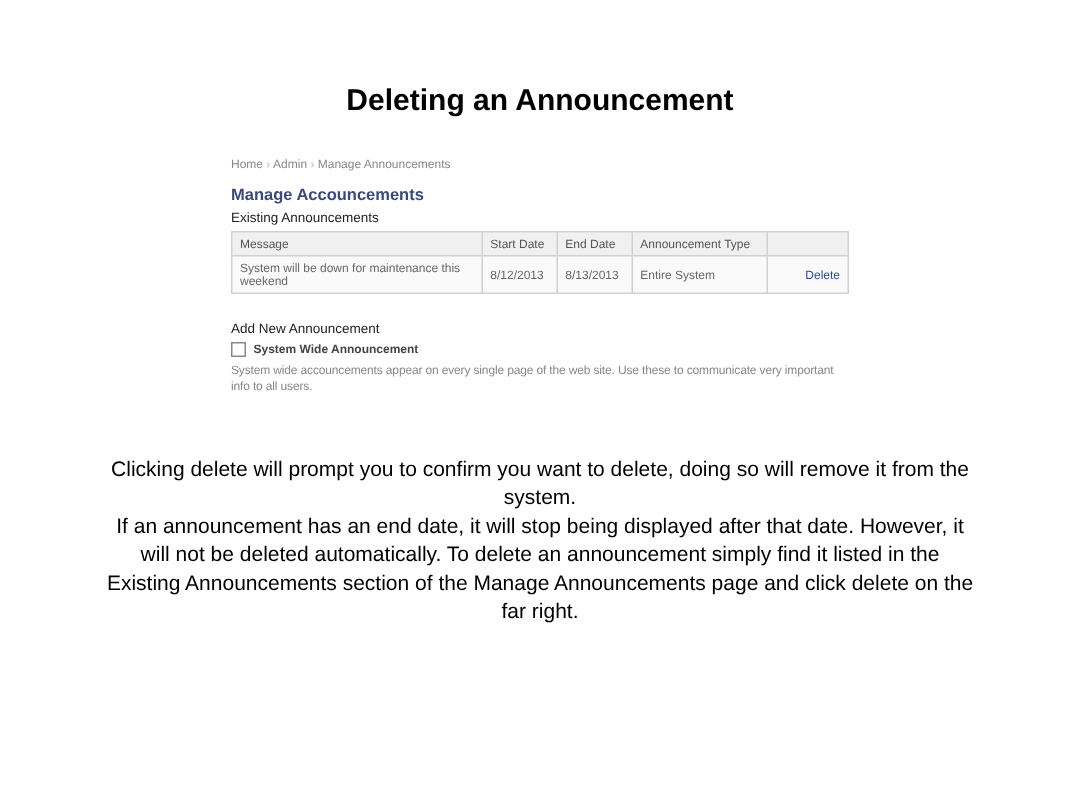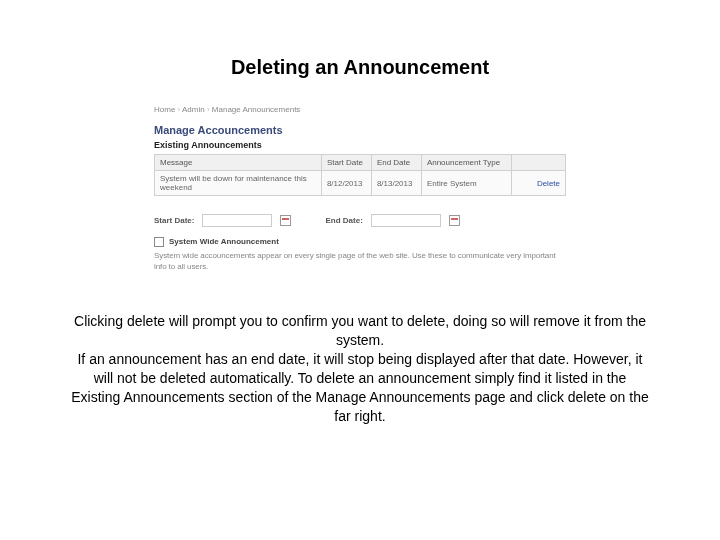--- a/index.html
+++ b/index.html
@@ -34,21 +34,21 @@
   .breadcrumb .sep { color: #bbb; }
   .page-heading {
     color: #3a4a7a;
     font-weight: bold;
     font-size: 11px;
     margin: 4px 0 4px 0;
     font-family: Verdana, sans-serif;
   }
   .section-heading {
     color: #222;
-    font-weight: bold;
+    font-weight: normal;
     font-size: 9px;
     margin: 4px 0 4px 0;
     font-family: Verdana, sans-serif;
   }
   .ann-table {
     border-collapse: collapse;
     width: 100%;
     font-size: 8px;
     font-family: Verdana, sans-serif;
     color: #666;
@@ -150,29 +150,21 @@
       <td>System will be down for maintenance this weekend</td>
       <td>8/12/2013</td>
       <td>8/13/2013</td>
       <td>Entire System</td>
       <td><span class="delete-link">Delete</span></td>
     </tr>
   </tbody>
     </table>
 
   <div class="add-section">
-    <div class="form-row">
-      <span class="form-label">Start Date:</span>
-      <span class="date-input"></span>
-      <span class="cal-icon"></span>
-      <span style="width:18px"></span>
-      <span class="form-label">End Date:</span>
-      <span class="date-input"></span>
-      <span class="cal-icon"></span>
-    </div>
+    <div class="section-heading">Add New Announcement</div>
     <div class="checkbox-row">
       <span class="chk"></span>
       <span class="sys-wide-label">System Wide Announcement</span>
     </div>
     <div class="help-text">System wide accouncements appear on every single page of the web site. Use these to communicate very important info to all users.</div>
   </div>
 </div>
 
 <div class="body-text">
   <div>Clicking delete will prompt you to confirm you want to delete, doing so will remove it from the system.</div>

